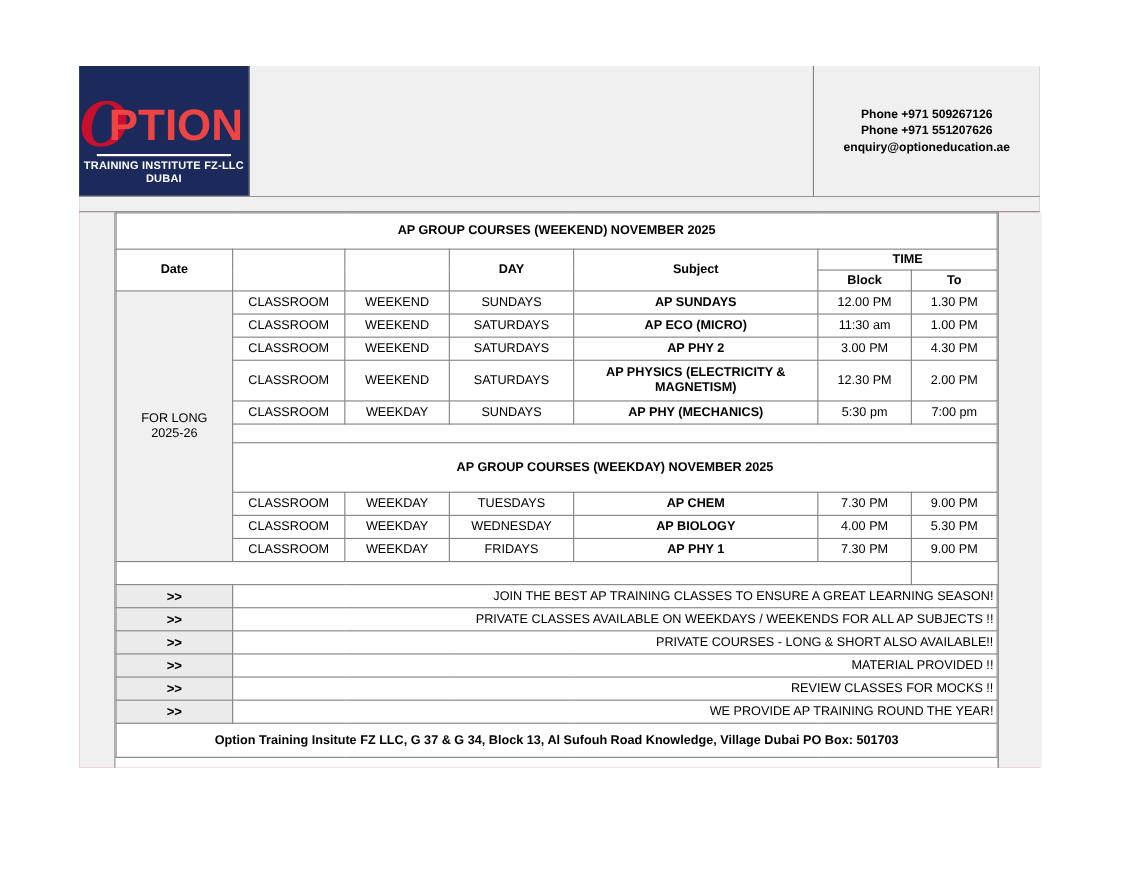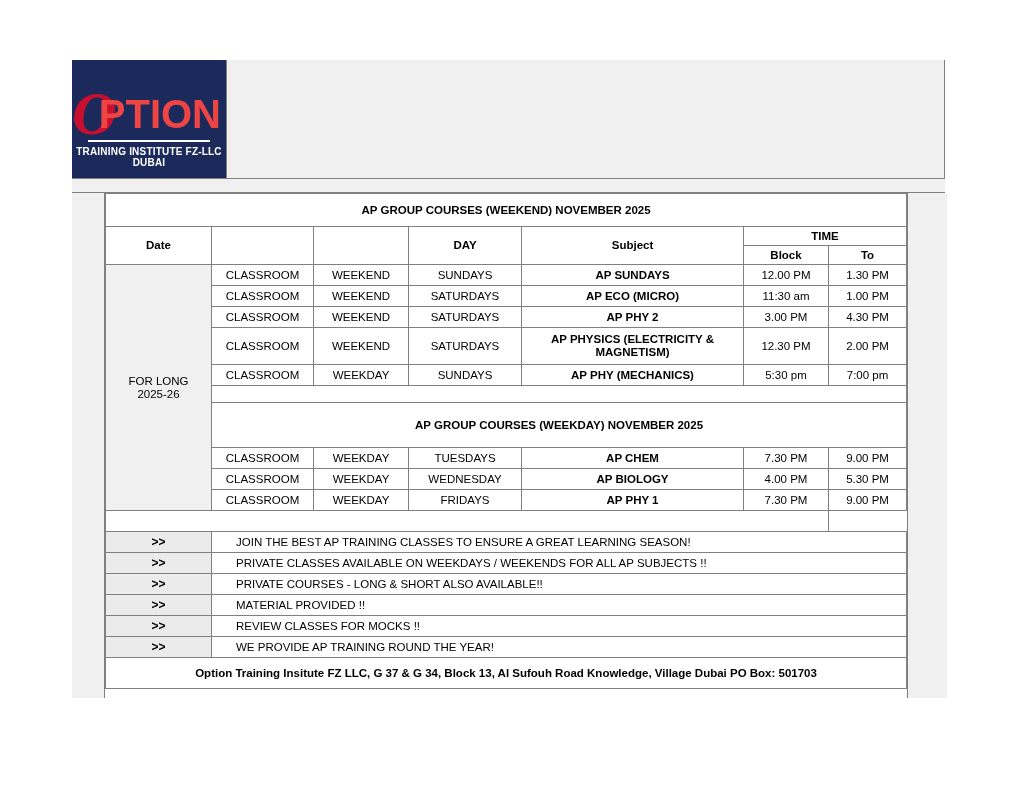--- a/index.html
+++ b/index.html
@@ -222,21 +222,21 @@
   }
   .gap-row td { height: 20px; background: #f0f0f0; border-left-color:#808080; }
 
   .bullet-row td { height: 20px; font-size: 11.5px; }
   .bullet-row td.arrow {
     background: #ebebeb;
     font-weight: 700;
     font-size: 12px;
   }
   .bullet-row td.text {
-    text-align: left;
+    text-align: right;
     padding-left: 24px;
   }
   .footer-row td {
     height: 30px;
     background: #f0f0f0;
     font-size: 13px;
     font-weight: 700;
   }
 </style>
 </head>
@@ -254,20 +254,27 @@
           <span class="logo-o">O</span><span class="logo-ption">PTION</span>
         </div>
         <div class="logo-rule"></div>
         <div class="logo-sub">TRAINING INSTITUTE FZ-LLC</div>
         <div class="logo-sub">DUBAI</div>
       </div>
     </div>
 
     <div class="header-mid"></div>
 
+    <div class="header-contact">
+      <div>
+        <div class="line">Phone +971 509267126</div>
+        <div class="line">Phone +971 551207626</div>
+        <div class="line">enquiry@optioneducation.ae</div>
+      </div>
+    </div>
   </div>
 
   <div class="gap-strip"></div>
 
   <div class="body-region">
     <div class="side-pad left"></div>
 
     <div class="sheet">
       <table class="grid">
         <colgroup>

